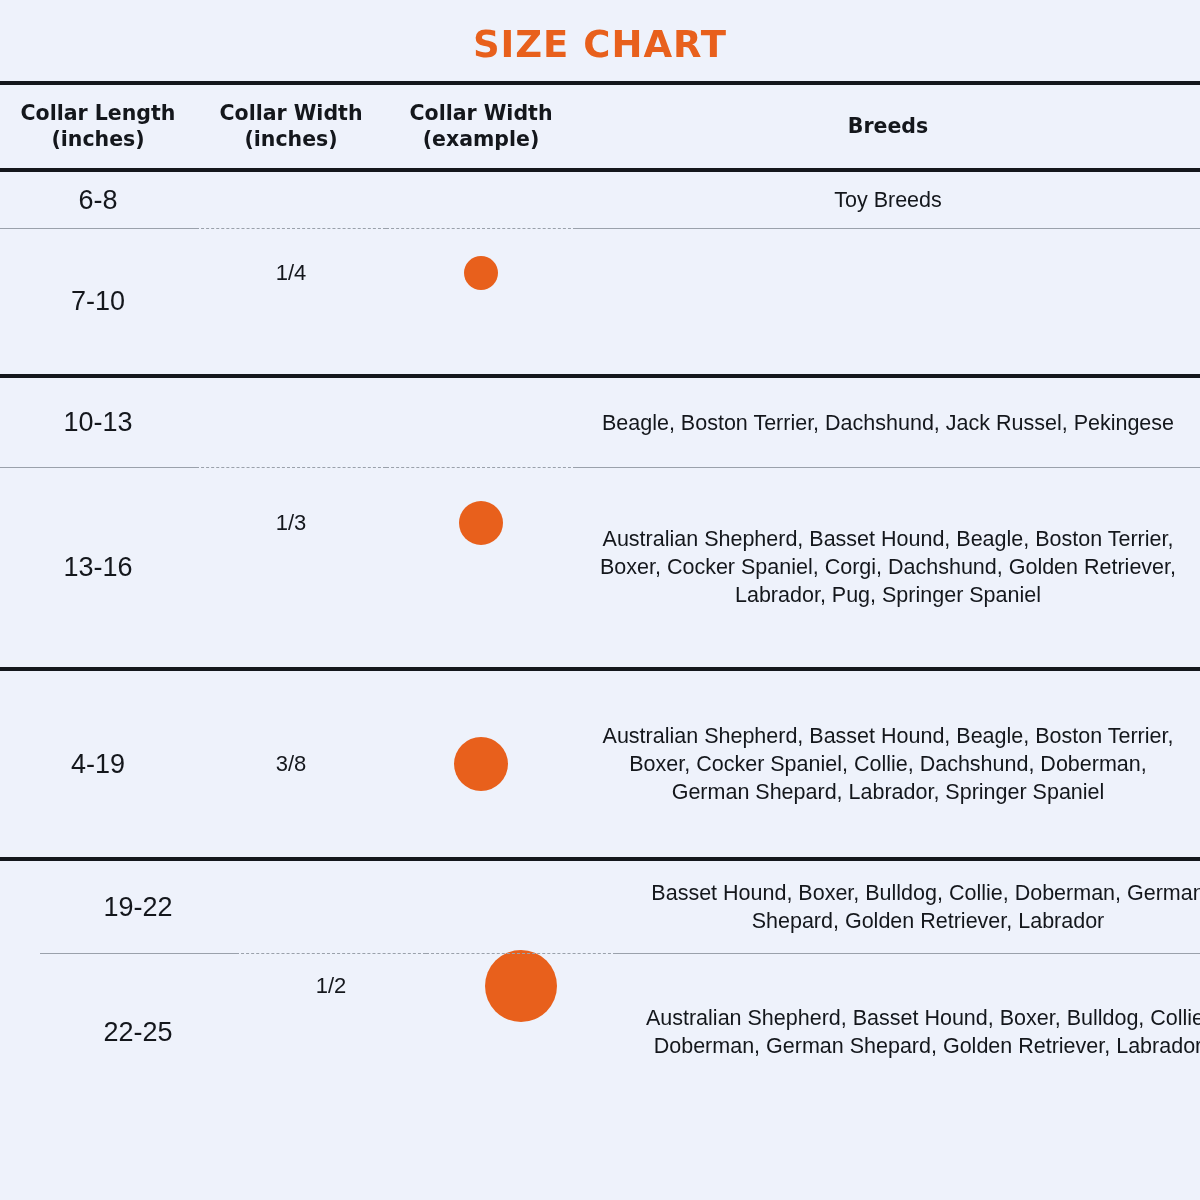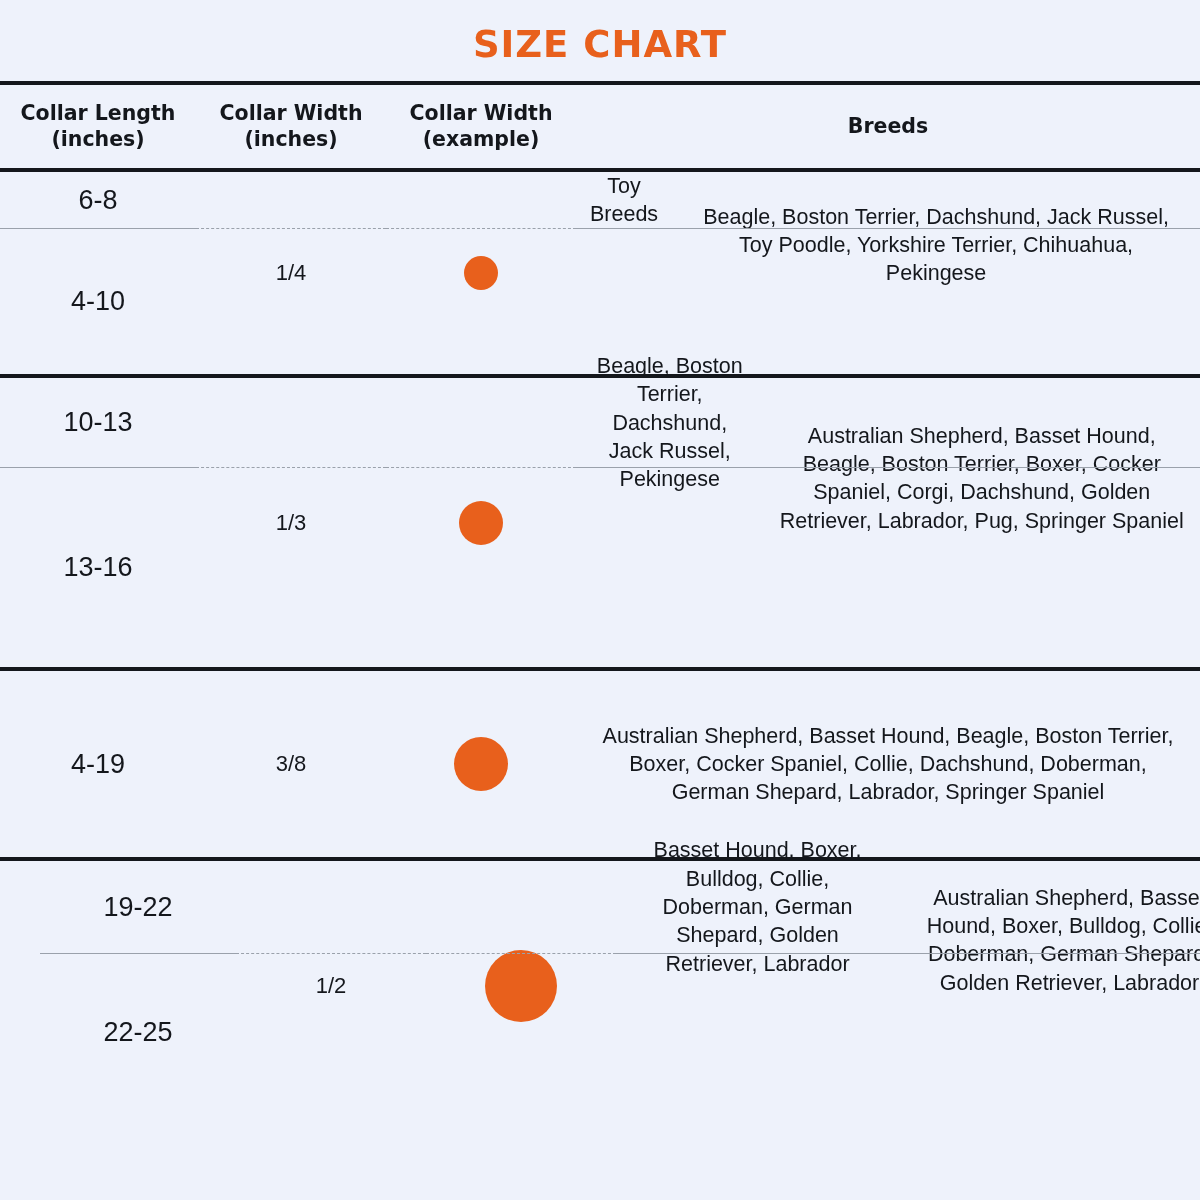--- a/index.html
+++ b/index.html
@@ -96,21 +96,21 @@
   .width-val {
     font-size: 22px;
     color: #14171c;
   }
   .dot {
     border-radius: 50%;
     background: #e8601c;
   }
   .col-breeds {
     display: flex;
-    flex-direction: row;
+    flex-direction: column;
   }
   .breeds-cell {
     display: flex;
     align-items: center;
     justify-content: center;
     text-align: center;
     font-size: 21.5px;
     line-height: 1.32;
     color: #14171c;
     padding: 0 14px;
@@ -162,31 +162,30 @@
     </div>
     <div class="cell breeds">Breeds</div>
   </div>
 
   <div class="rule-thick"></div>
 
   <div class="group" style="height:202px;">
     <div class="group-grid" style="height:202px;">
       <div class="col-len">
         <div class="len-cell" style="height:56px;">6-8</div>
-        <div class="len-cell" style="height:146px;">4-10</div>
+        <div class="len-cell" style="height:146px;">7-10</div>
       </div>
       <div class="col-width">
         <span class="width-val">1/4</span>
       </div>
       <div class="col-dot">
         <span class="dot" style="width:34px;height:34px;"></span>
       </div>
       <div class="col-breeds">
         <div class="breeds-cell" style="height:56px;">Toy Breeds</div>
-        <div class="breeds-cell" style="height:146px;">Beagle, Boston Terrier, Dachshund, Jack Russel, Toy Poodle, Yorkshire Terrier, Chihuahua, Pekingese</div>
       </div>
     </div>
     <div class="inner-sep" style="top:56px;">
       <div class="seg-solid"></div>
       <div class="seg-dashed"></div>
       <div class="seg-dashed"></div>
       <div class="seg-solid"></div>
     </div>
   </div>
 

